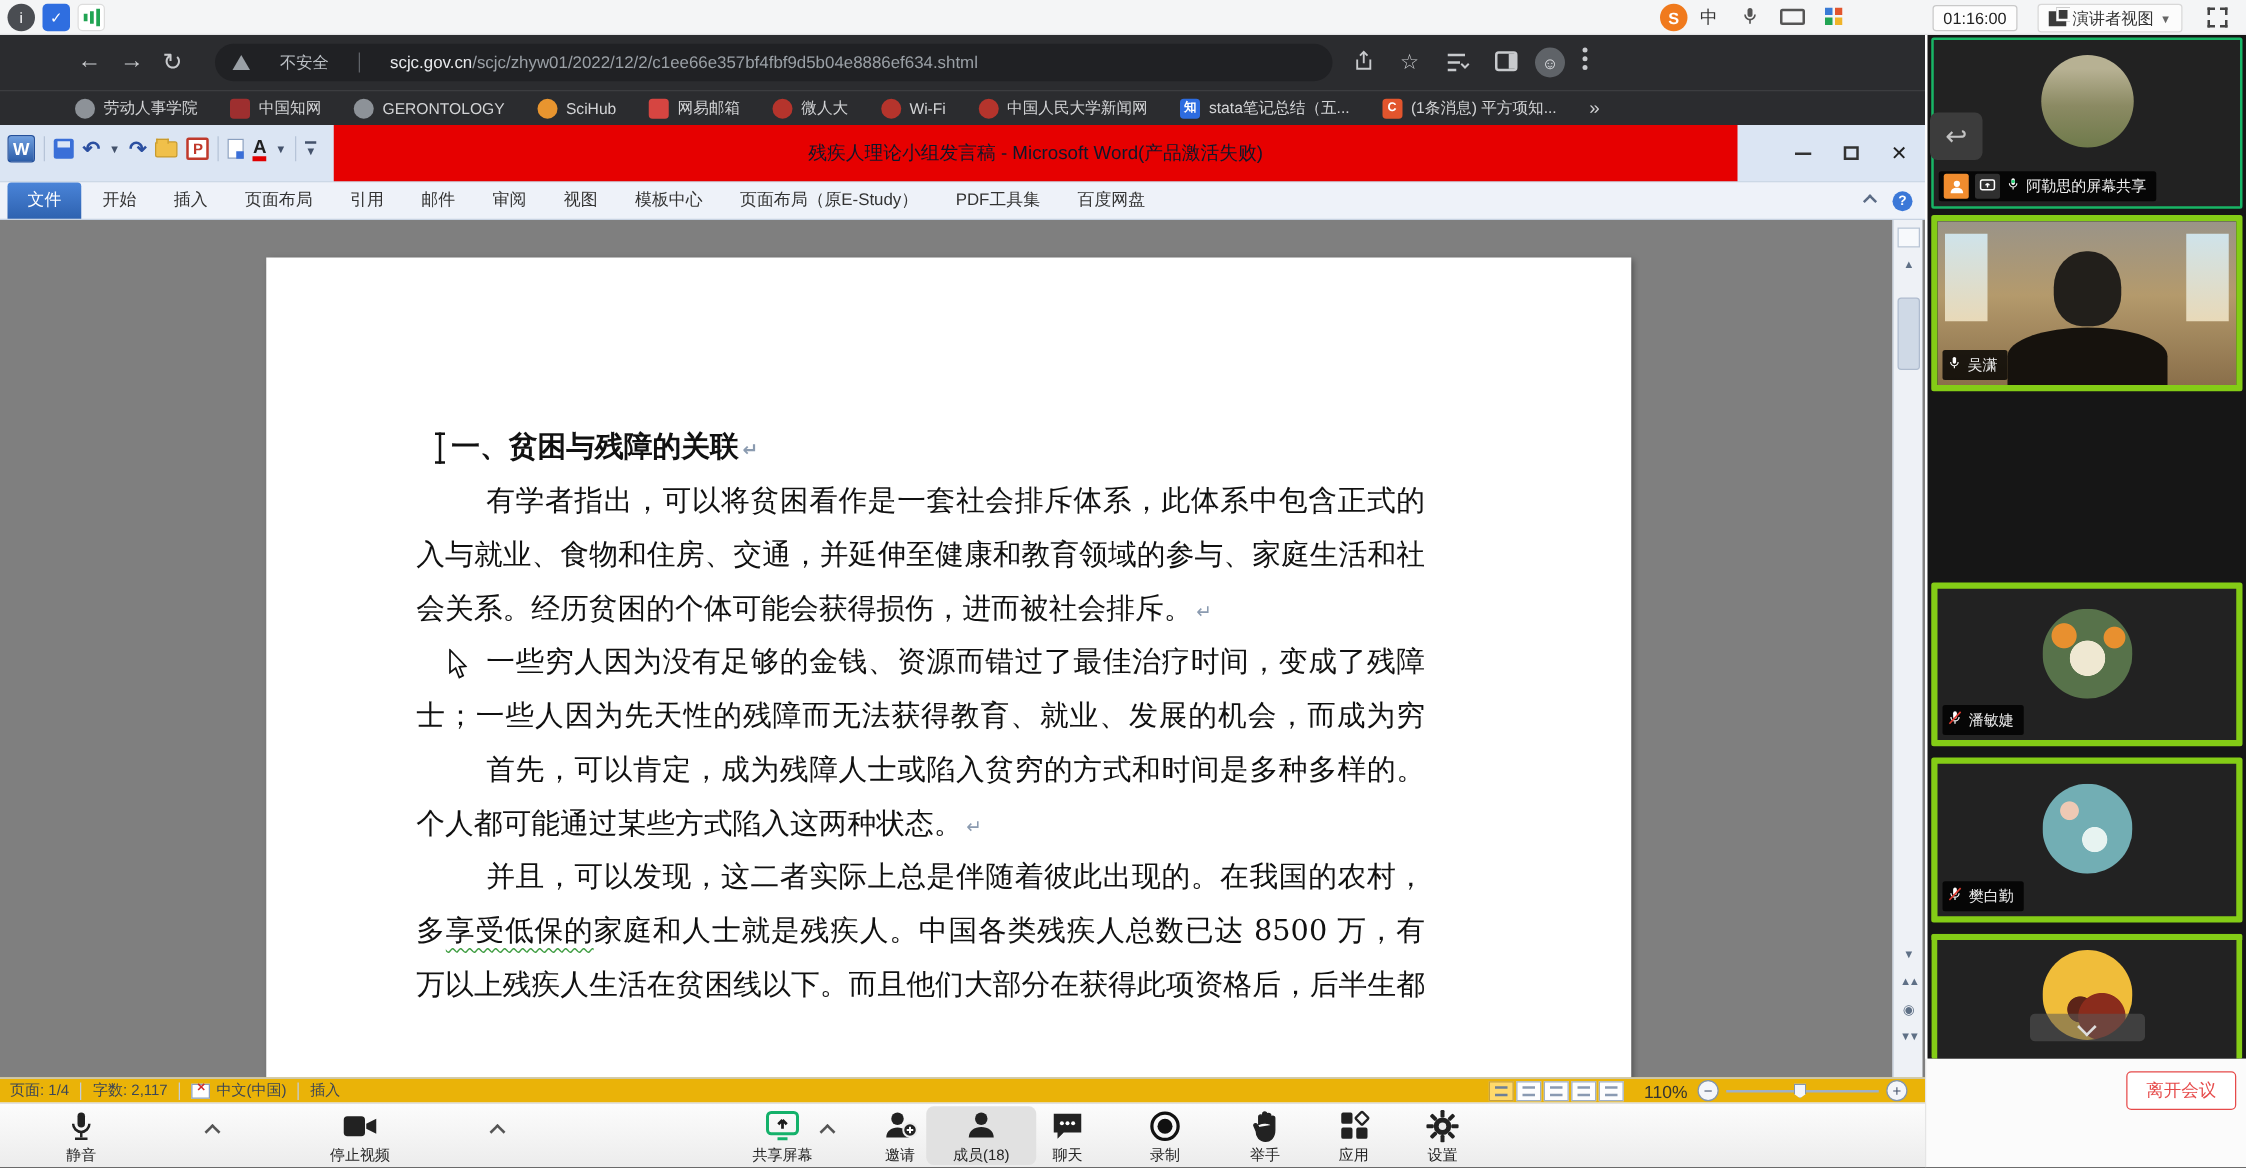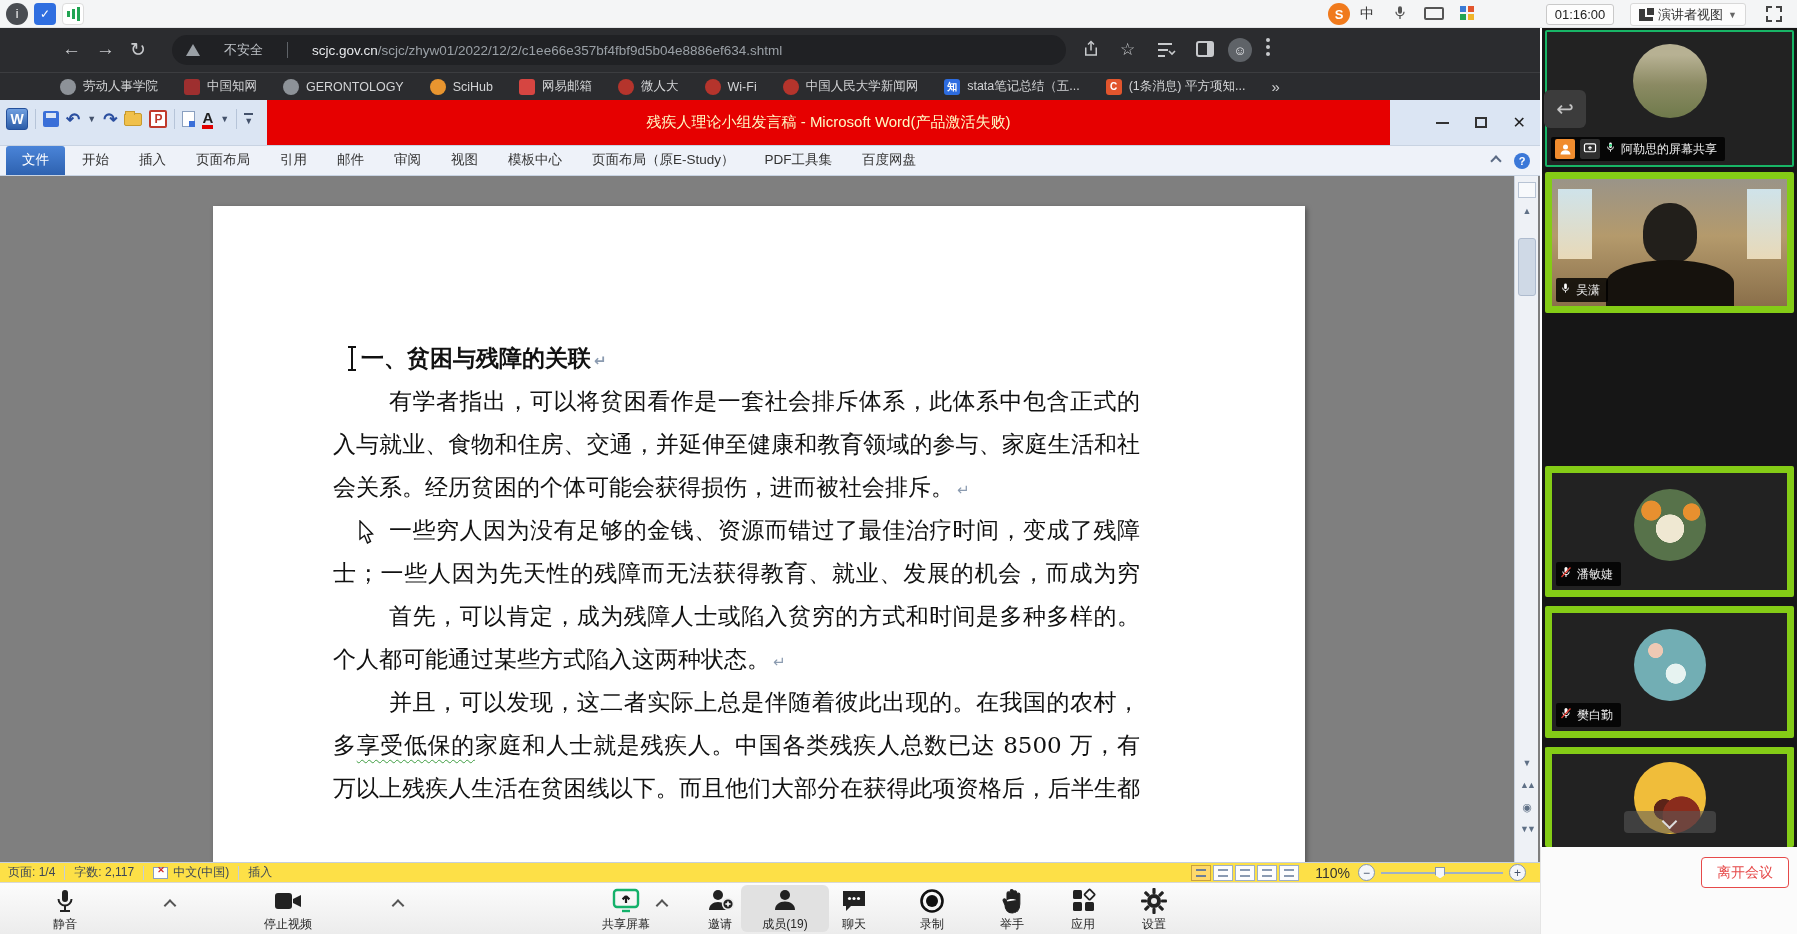--- a/index.html
+++ b/index.html
@@ -63,21 +63,21 @@
   .saveico{width:16px;height:16px;background:#3a6fd8;border-radius:2px;position:relative}
   .saveico::after{content:"";position:absolute;left:3px;top:2px;width:10px;height:5px;background:#dce6f5}
   .uglyph{color:#2b4fa0;font-size:17px;font-weight:bold}
   .folderico{width:18px;height:13px;background:#f0c04a;border:1px solid #c79a2e;border-radius:2px;position:relative}
   .folderico::before{content:"";position:absolute;left:0;top:-3px;width:8px;height:3px;background:#f0c04a;border:1px solid #c79a2e;border-bottom:0}
   .pico{width:18px;height:18px;background:#fff;border:2px solid #c0392b;color:#c0392b;font-weight:bold;font-size:12px;border-radius:2px}
   .pasteico{width:13px;height:16px;background:#fff;border:1px solid #8aa0c0;position:relative}
   .pasteico::after{content:"";position:absolute;right:-1px;bottom:-1px;width:6px;height:6px;background:#3a6fd8}
   .fontA{color:#1f1f1f;font-size:15px;font-weight:bold;border-bottom:4px solid #e00000;line-height:15px}
   .ddown{color:#44526b;font-size:9px}
-  #red-banner{left:267px;top:0;width:1123px;height:45px;background:#e60000;color:#fef9c3;font-size:15px}
+  #red-banner{left:267px;top:0;width:1123px;height:45px;background:#e60000;color:#0f172a;font-size:15px}
   #win-controls{right:8px;top:0;height:45px;display:flex;align-items:center;gap:26px;padding-right:6px}
   .wc-min{width:13px;height:2px;background:#333}
   .wc-max{width:12px;height:11px;border:2px solid #333}
   .wc-close{color:#222;font-size:16px}
 
   #ribbon{left:0;top:146px;width:1540px;height:30px;background:#eef2f9;border-bottom:1px solid #c8d3e2;
           display:flex;align-items:flex-end;padding:0 0 0 6px;gap:4px}
   .rtab{font-size:13.5px;color:#333;padding:5px 13px 6px;white-space:nowrap}
   .rtab.active{background:linear-gradient(#4a84d8,#2e62b0);color:#fff;border-radius:3px 3px 0 0;padding:5px 16px 6px}
   .ribbon-right{position:absolute;right:10px;top:7px;display:flex;gap:14px;align-items:center}
@@ -99,21 +99,21 @@
   .ibeam::before{top:0}.ibeam::after{bottom:0}
   .wavy{text-decoration:underline wavy #3f9d42;text-underline-offset:6px;text-decoration-thickness:1px}
   .mcursor{position:absolute;left:24px;top:8px}
 
   
   #doc-scroll{left:1514px;top:176px;width:24px;height:686px;background:#eef1f6;border-left:1px solid #c9d2de}
   .sbtn{width:24px;height:18px;color:#5f7086;font-size:9px}
   .sthumb{position:absolute;left:3px;top:62px;width:18px;height:58px;background:#cfd9e6;border:1px solid #aebbce;border-radius:3px}
   .rulertog{position:absolute;left:3px;top:6px;width:18px;height:16px;background:#f7f9fc;border:1px solid #b7c3d4}
 
-  #status-bar{left:0;top:862px;width:1540px;height:20px;background:#fde047;border-top:1px solid #c5cfdd;
+  #status-bar{left:0;top:862px;width:1540px;height:20px;background:#eab308;border-top:1px solid #c5cfdd;
               display:flex;align-items:center;font-size:12px;color:#3c4656}
   .ssep{width:1px;height:14px;background:#c3cddb;margin:0 9px}
   .spellico{width:15px;height:12px;background:#fff;border:1px solid #8aa0c0;position:relative;margin-right:5px}
   .spellico::after{content:"\2715";position:absolute;left:3px;top:-3px;color:#d02b2b;font-size:9px;font-weight:bold}
   .viewbox{width:20px;height:16px;border:1px solid #9fb0c6;background:#fdfdfe;margin-right:2px;display:flex;align-items:center;justify-content:center}
   .viewbox i{display:block;width:10px;height:8px;border-top:2px solid #6e7f96;border-bottom:2px solid #6e7f96}
   .viewbox.active{background:#ffd96b;border-color:#c8a23e}
   .zoomtrack{width:122px;height:2px;background:#9fb0c6;position:relative;margin:0 6px}
   .zoomthumb{position:absolute;left:54px;top:-5px;width:10px;height:12px;background:#f4f6fa;border:1px solid #8496ad;
              clip-path:polygon(0 0,100% 0,100% 70%,50% 100%,0 70%)}
@@ -122,21 +122,21 @@
   
   #meet-toolbar{left:0;top:882px;width:1540px;height:52px;background:linear-gradient(#fcfcfc,#ececec);border-top:1px solid #d8d8d8}
   .titem{position:absolute;top:4px;transform:translateX(-50%);display:flex;flex-direction:column;align-items:center;gap:2px;width:96px}
   .tico{height:27px;display:flex;align-items:center;justify-content:center}
   .tlabel{font-size:12px;color:#262626;white-space:nowrap}
   .tcaret{position:absolute;top:18px;transform:translateX(-50%);width:9px;height:9px;border-left:2px solid #555;border-top:2px solid #555;transform:translateX(-50%) rotate(45deg)}
   .members-hl{position:absolute;left:785px;top:2px;transform:translateX(-50%);width:88px;height:47px;background:#e1e1e1;border-radius:6px}
 
   
   #sidebar{left:1542px;top:28px;width:255px;height:819px;background:#161616}
-  .tile{position:absolute;left:3px;width:249px;background:#222;border:7px solid #84cc16;border-radius:2px;overflow:hidden}
+  .tile{position:absolute;left:3px;width:249px;background:#222;border:5px solid #84cc16;border-radius:2px;overflow:hidden}
   .tile.sharing{border:2px solid #18b566}
   .avatarc{position:absolute;left:50%;transform:translateX(-50%);border-radius:50%}
   .a1{width:74px;height:74px;top:12px;background:linear-gradient(180deg,#b7b193 15%,#8b8a63 55%,#6f7a4b 100%)}
   .a3{width:72px;height:72px;top:16px;background:radial-gradient(circle at 40% 35%,#f4f2ee 0 45%,#b9b7ae 90%)}
   .a4{width:72px;height:72px;top:16px;background:
       radial-gradient(circle at 24% 30%,#e8902f 0 13%,transparent 14%),
       radial-gradient(circle at 80% 32%,#e8902f 0 11%,transparent 12%),
       radial-gradient(circle at 50% 55%,#efe8d2 0 26%,transparent 27%),
       #57724a}
   .a5{width:72px;height:72px;top:16px;background:
@@ -451,21 +451,21 @@
       </span>
       <span class="tlabel">邀请</span>
     </div>
     <div class="titem" style="left:785px">
       <span class="tico">
         <svg width="26" height="26" viewBox="0 0 26 26">
             <circle cx="13" cy="7" r="5" fill="#222"></circle>
             <path d="M3 22c0-5.5 4.5-8.5 10-8.5s10 3 10 8.5z" fill="#222"></path>
           </svg>
       </span>
-      <span class="tlabel">成员(19)</span>
+      <span class="tlabel">成员(18)</span>
     </div>
     <div class="titem" style="left:854px">
       <span class="tico">
         <svg width="26" height="25" viewBox="0 0 26 25">
             <path d="M2 3h22v15H10l-5 5v-5H2z" fill="#222"></path>
             <circle cx="8.5" cy="10.5" r="1.6" fill="#fff"></circle>
             <circle cx="13" cy="10.5" r="1.6" fill="#fff"></circle>
             <circle cx="17.5" cy="10.5" r="1.6" fill="#fff"></circle>
           </svg>
       </span>

